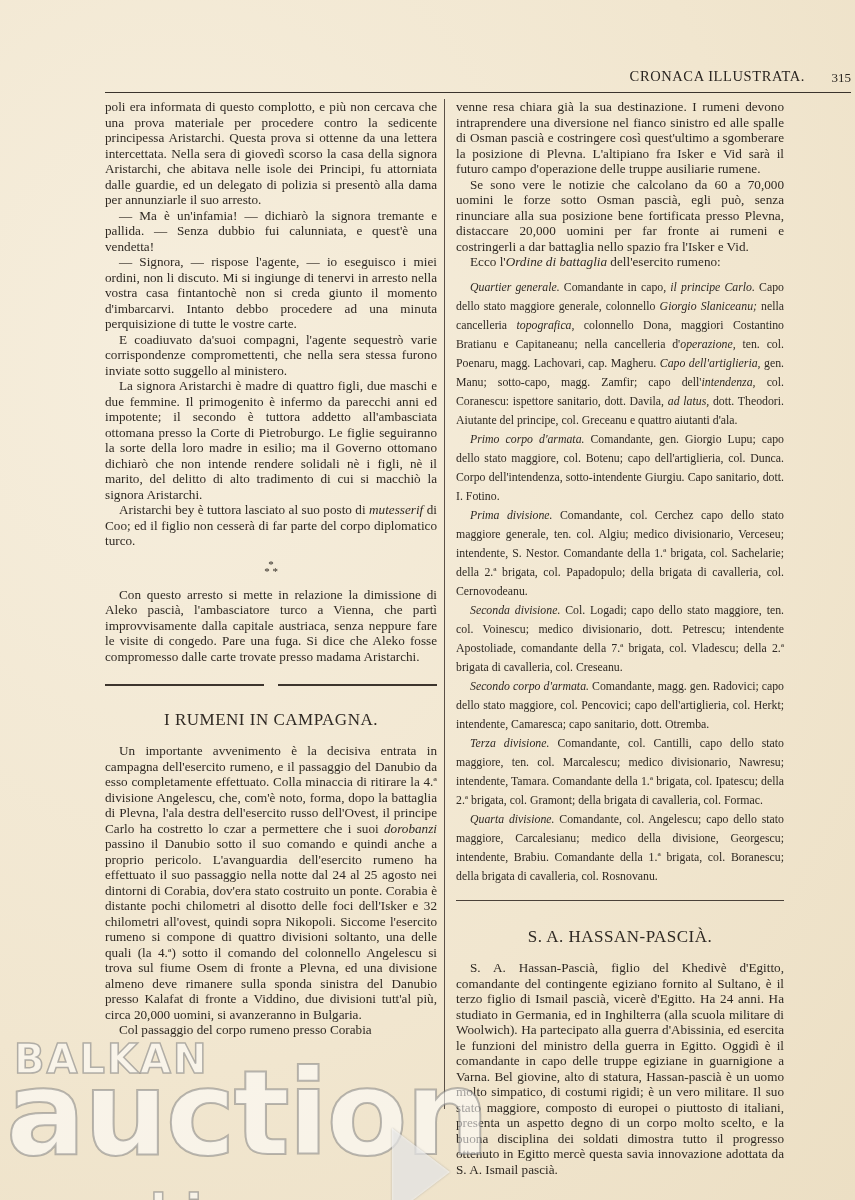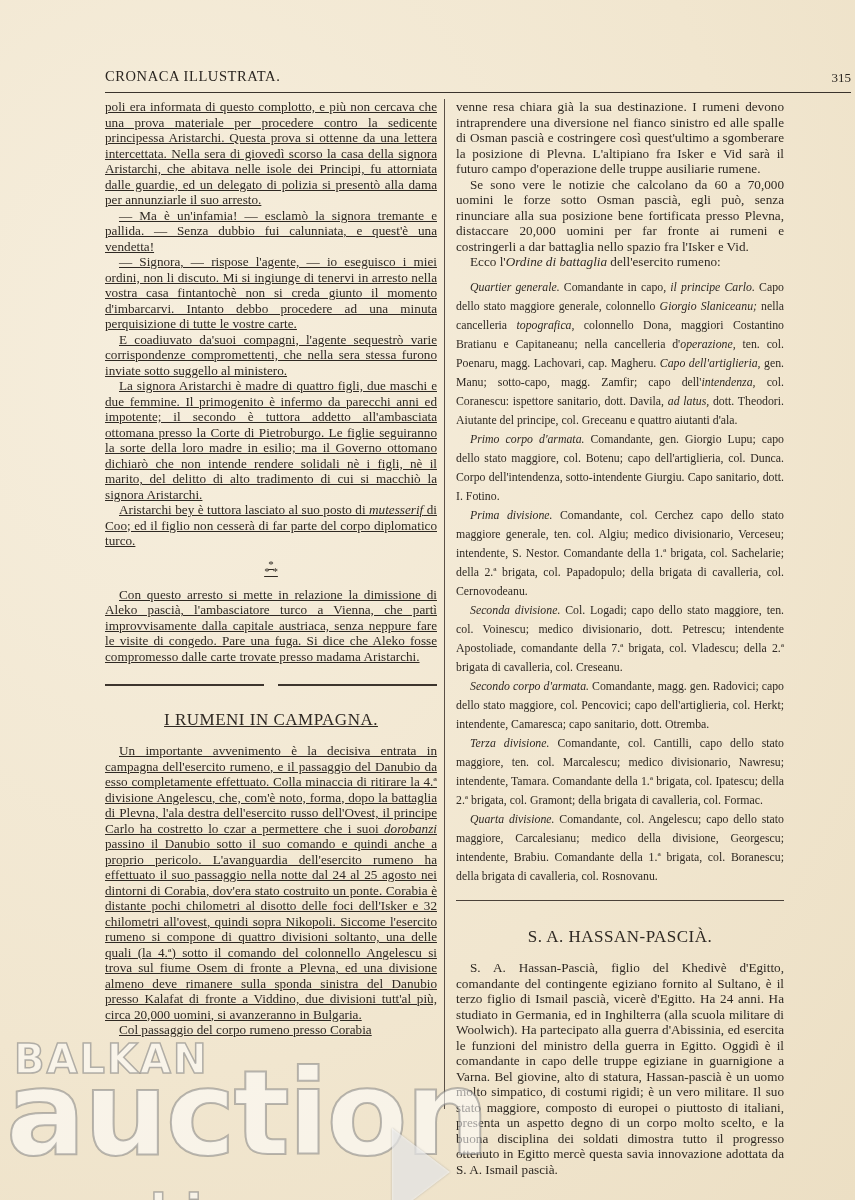--- a/index.html
+++ b/index.html
@@ -5,26 +5,26 @@
   html, body { margin:0; padding:0; }
   body {
     width:855px; height:1200px; overflow:hidden; position:relative;
     background:#f3ead6;
     font-family:"DejaVu Serif", "Liberation Serif", serif;
     color:#2e2822;
   }
   .page { position:absolute; left:0; top:0; width:855px; height:1200px;
     background: radial-gradient(ellipse at 20% 30%, #f6eedd 0%, #f1e6cf 60%, #ecdfc4 100%); }
   .header { position:absolute; left:105px; top:64px; width:700px; height:26px; }
-  .header-title { position:absolute; left:0; right:0; top:4px; text-align:left;
+  .header-title { position:absolute; left:0; right:0; top:4px; text-align:right;
     font-family:"Liberation Serif", serif; font-size:14.5px; letter-spacing:0.6px; color:#2a2520; }
   .page-number { position:absolute; right:-46px; top:6px; font-family:"Liberation Serif", serif; font-size:13px; color:#2a2520; }
   .header-rule { position:absolute; left:105px; top:92px; width:746px; height:1px; background:#3a332c; }
   .col { position:absolute; top:99px; font-family:"Liberation Serif", serif; font-size:13.2px; line-height:15.5px; text-align:justify; color:#2f2923; }
-  .col-left { left:105px; width:332px;text-decoration:underline; }
+  .col-left { left:105px; width:332px; }
   .col-right { left:456px; width:328px; }
   .col-divider { position:absolute; left:444px; top:99px; width:1px; height:1010px; background:#5a5046; }
   p { margin:0; text-indent:14px; }
   p.noindent { text-indent:0; }
   .small { font-size:11.8px; line-height:19px; }
   em { font-style:italic; }
   .asterism { text-align:center; font-size:11px; line-height:7px; margin:12px 0 12px 0; }
   .double-rule { display:flex; justify-content:space-between; margin:20px 0 26px 0; }
   .double-rule span { display:block; height:1.5px; background:#3d352d; width:48%; }
   .section-title { text-align:center; font-size:17px; letter-spacing:0.5px; margin:0 0 16px 0; font-family:"Liberation Serif", serif; }
@@ -45,21 +45,21 @@
   <div class="header">
     <div class="header-title">CRONACA ILLUSTRATA.</div>
     <div class="page-number">315</div>
   </div>
   <div class="header-rule"></div>
 
   <div class="col-divider"></div>
 
   <div class="col col-left">
     <p class="noindent">poli era informata di questo complotto, e più non cercava che una prova materiale per procedere contro la sedicente principessa Aristarchi. Questa prova si ottenne da una lettera intercettata. Nella sera di giovedì scorso la casa della signora Aristarchi, che abitava nelle isole dei Principi, fu attorniata dalle guardie, ed un delegato di polizia si presentò alla dama per annunziarle il suo arresto.</p>
-    <p>— Ma è un'infamia! — esclamò la signora tremante e pallida. — Senza dubbio fui calunniata, e quest'è una vendetta!</p>
+    <p>— Ma è un'infamia! — dichiarò la signora tremante e pallida. — Senza dubbio fui calunniata, e quest'è una vendetta!</p>
     <p>— Signora, — rispose l'agente, — io eseguisco i miei ordini, non li discuto. Mi si ingiunge di tenervi in arresto nella vostra casa fintantochè non si creda giunto il momento d'imbarcarvi. Intanto debbo procedere ad una minuta perquisizione di tutte le vostre carte.</p>
     <p>E coadiuvato da'suoi compagni, l'agente sequestrò varie corrispondenze compromettenti, che nella sera stessa furono inviate sotto suggello al ministero.</p>
     <p>La signora Aristarchi è madre di quattro figli, due maschi e due femmine. Il primogenito è infermo da parecchi anni ed impotente; il secondo è tuttora addetto all'ambasciata ottomana presso la Corte di Pietroburgo. Le figlie seguiranno la sorte della loro madre in esilio; ma il Governo ottomano dichiarò che non intende rendere solidali nè i figli, nè il marito, del delitto di alto tradimento di cui si macchiò la signora Aristarchi.</p>
     <p><span>Aristarchi bey è tuttora lasciato al suo posto di </span><em>mutesserif</em><span> di Coo; ed il figlio non cesserà di far parte del corpo diplomatico turco.</span></p>
 
     <div class="asterism">
       <div>*</div>
       <div>* *</div>
     </div>
 

